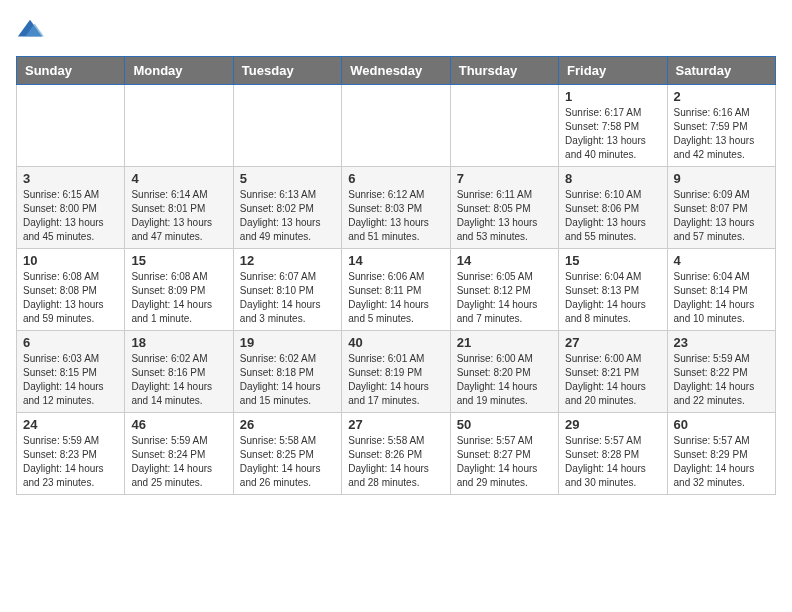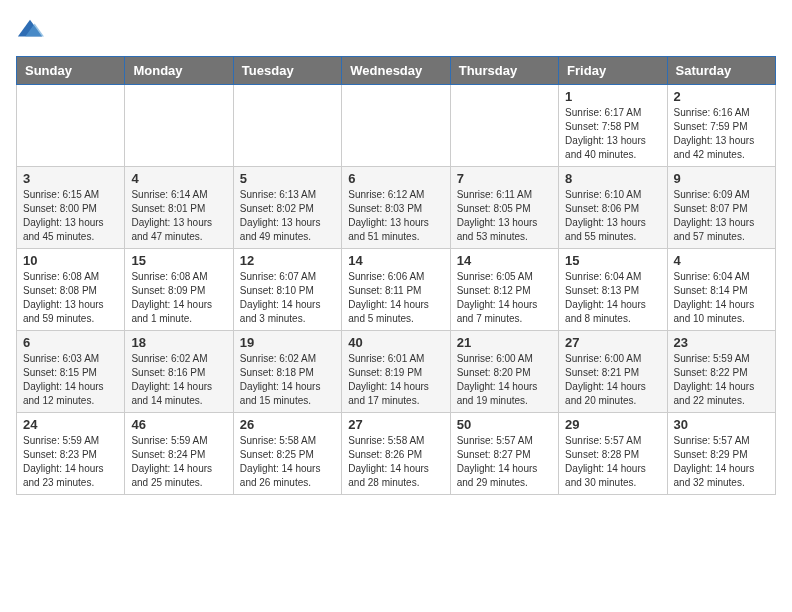--- a/index.html
+++ b/index.html
@@ -241,18 +241,18 @@
         </td>
         <td>
           <span class="day-num">50</span>
           <div class="day-info">Sunrise: 5:57 AM<br>Sunset: 8:27 PM<br>Daylight: 14 hours and 29 minutes.</div>
         </td>
         <td>
           <span class="day-num">29</span>
           <div class="day-info">Sunrise: 5:57 AM<br>Sunset: 8:28 PM<br>Daylight: 14 hours and 30 minutes.</div>
         </td>
         <td>
-          <span class="day-num">30</span>
+          <span class="day-num">60</span>
           <div class="day-info">Sunrise: 5:57 AM<br>Sunset: 8:29 PM<br>Daylight: 14 hours and 32 minutes.</div>
         </td>
       </tr>
     </tbody>
 </table>
 
 </body></html>

